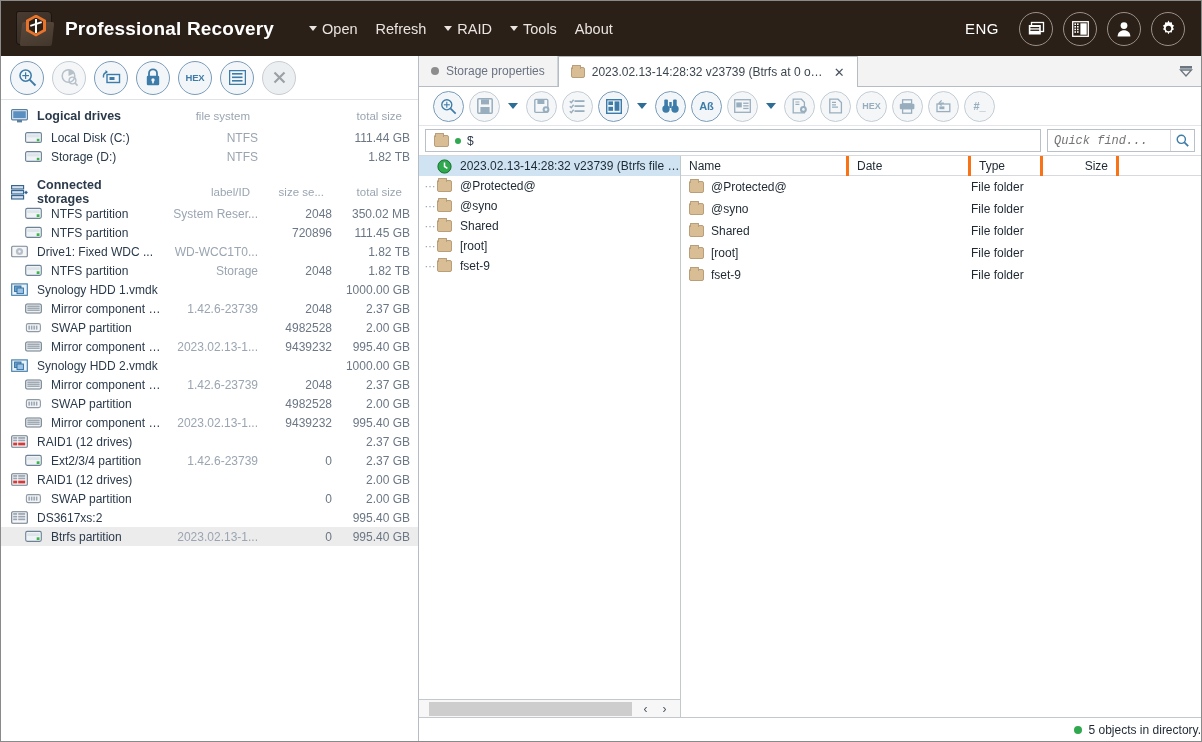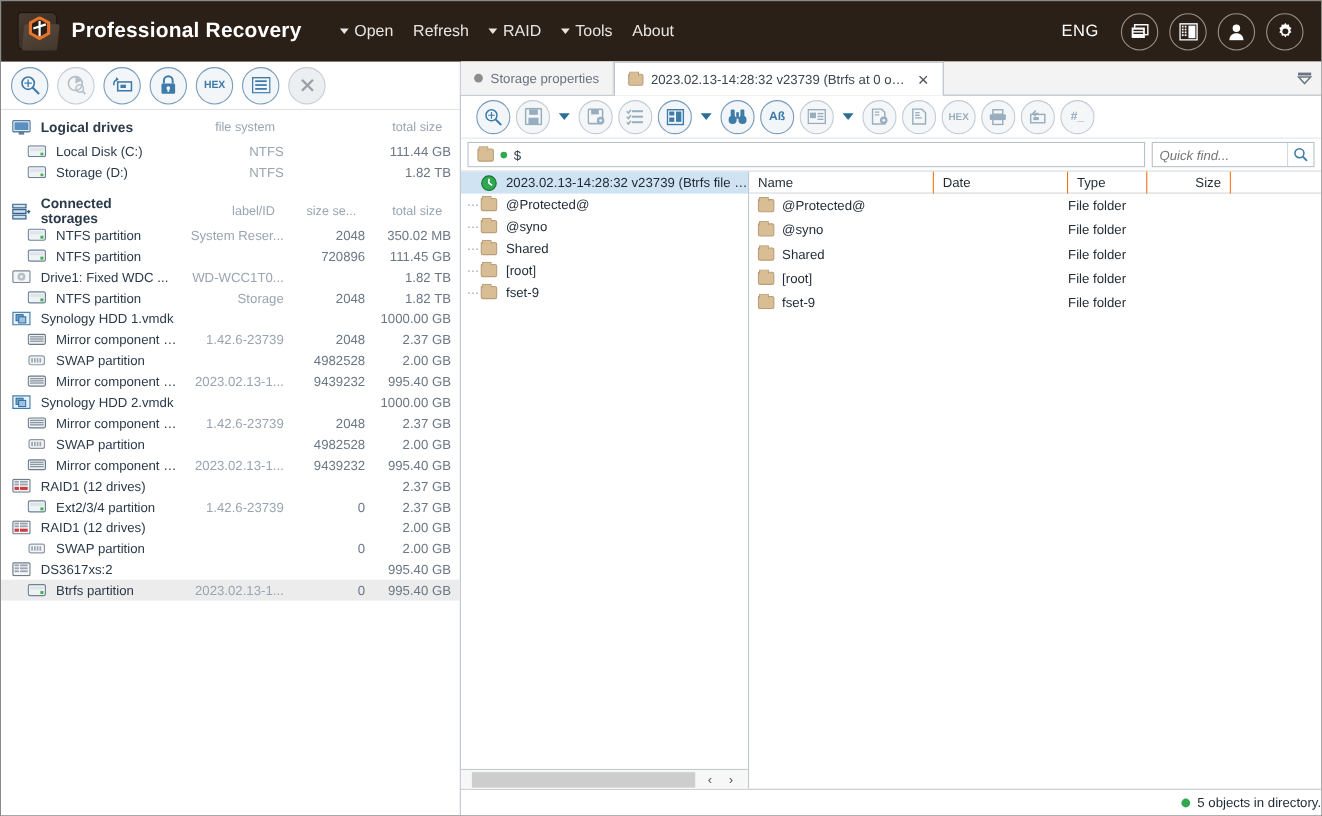--- a/index.html
+++ b/index.html
@@ -299,21 +299,21 @@
   .qfind {
     width: 148px;
     height: 23px;
     border: 1px solid #b9c0c7;
     background: #fff;
     display: flex;
     align-items: center;
   }
   .qfind input {
     flex: 1; border: none; outline: none;
-    font-family: Liberation Sans, sans-serif;
+    font-family: Liberation Mono, monospace;
     font-size: 12px; font-style: italic;
     color: #9aa5b1;
     padding: 0 6px;
     background: transparent;
     min-width: 0;
   }
   .qfind .qbtn {
     width: 24px; height: 21px;
     border-left: 1px solid #d4d9de;
     display: flex; align-items: center; justify-content: center;
@@ -378,21 +378,21 @@
   }
   .flist-head {
     height: 20px; flex: none;
     display: flex; align-items: center;
     font-size: 12px; color: #1f2933;
     border-bottom: 1px solid #d6dade;
   }
   .flist-head .ch {
     padding-left: 8px;
     height: 20px; display: flex; align-items: center;
-    border-right: 1px solid #f97316;
+    border-right: 3px solid #f97316;
     flex: none;
   }
   .ch-name { width: 168px; }
   .ch-date { width: 122px; }
   .ch-type { width: 72px; }
   .ch-size { width: 76px; justify-content: flex-end; padding-right: 8px; }
   .ch-pad  { flex: 1 !important; border-right: none !important; }
   .flist-body { flex: 1; overflow: hidden; }
   .flrow {
     height: 22px; display: flex; align-items: center;

